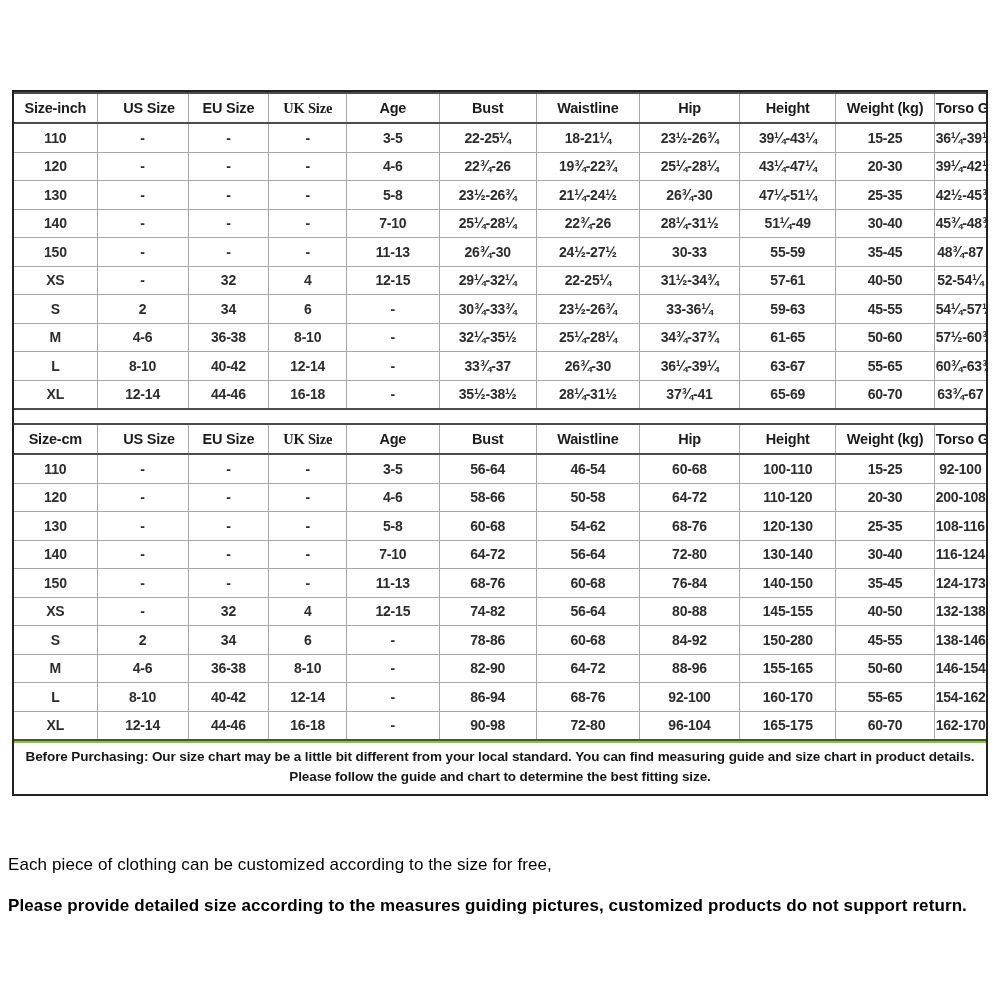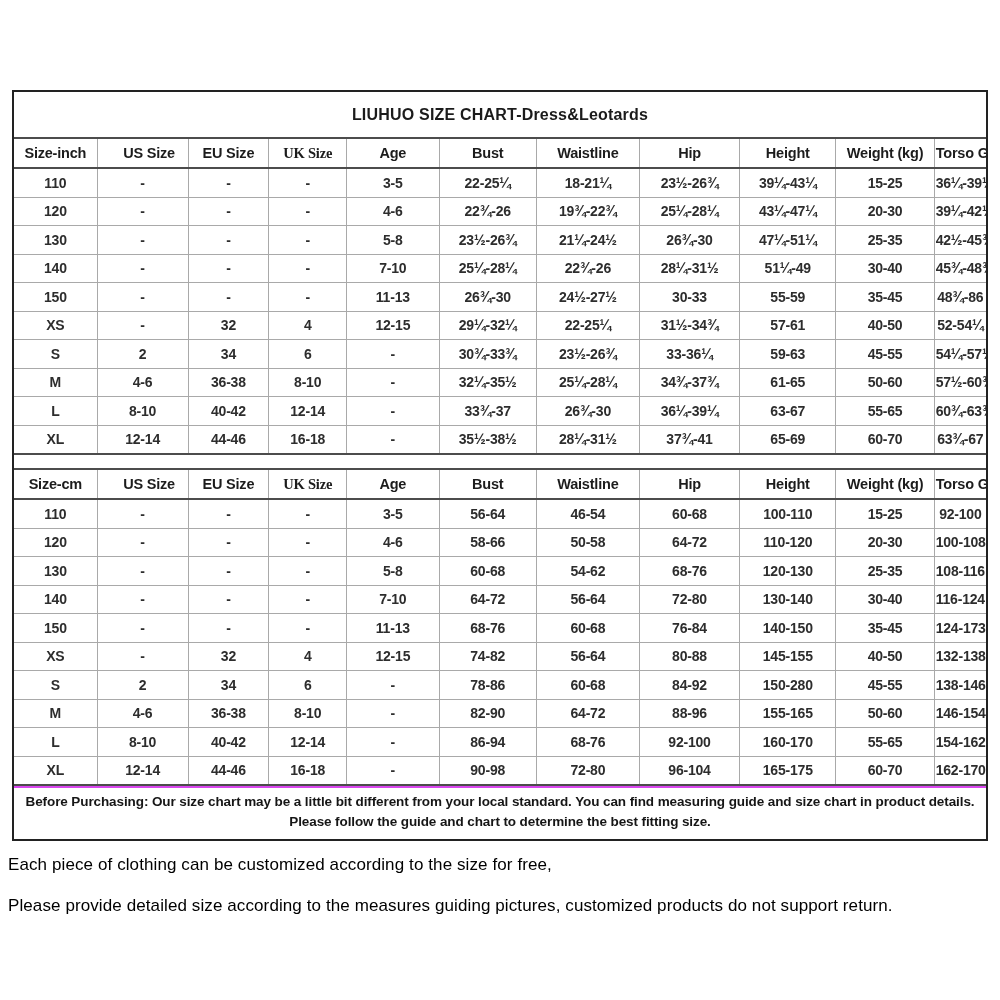--- a/index.html
+++ b/index.html
@@ -73,49 +73,48 @@
   table.sizes th:nth-child(3)  { width: 8.0%; margin-top: 28px; }
   table.sizes th:nth-child(4)  { width: 7.7%; font-family: Liberation Serif, serif; }
   table.sizes th:nth-child(5)  { width: 9.2%; }
   table.sizes th:nth-child(6)  { width: 9.7%; margin-left: 42px; }
   table.sizes th:nth-child(7)  { width: 10.3%; }
   table.sizes th:nth-child(8)  { width: 10.0%; }
   table.sizes th:nth-child(9)  { width: 9.6%; text-align: center; }
   table.sizes th:nth-child(10) { width: 9.8%; }
   .table-gap { height: 13px; }
   .purchase-note {
-    border-top: 2px solid #d946ef;
+    border-top: 2px solid #84cc16;
     padding: 4px 4px 6px 4px;
     text-align: center;
     font-size: 13.5px;
     font-weight: bold;
     color: #161616;
     line-height: 1.5;
     letter-spacing: -0.1px;
   }
   .free-note-1, .free-note-2 {
     position: absolute;
     left: 8px;
     font-size: 17px;
     font-weight: normal;
     color: #000000;
     letter-spacing: 0.1px;
     white-space: nowrap;
   }
   .free-note-1 { top: 855px; }
-  .free-note-2 { top: 896px; }
+  .free-note-2 { top: 896px; font-weight: bold; }
 </style>
 </head>
 <body>
 
 <div class="sheet">
 
   <div class="chart-frame">
 
-    <div class="chart-title">LIUHUO SIZE CHART-Dress&amp;Leotards</div>
 
     <table class="sizes">
       <thead>
           <tr>
             <th>Size-inch</th>
             <th>US Size</th>
             <th>EU Size</th>
             <th>UK Size</th>
             <th>Age</th>
             <th>Bust</th>
@@ -183,21 +182,21 @@
             <td>150</td>
             <td>-</td>
             <td>-</td>
             <td>-</td>
             <td>11-13</td>
             <td>26¾-30</td>
             <td>24½-27½</td>
             <td>30-33</td>
             <td>55-59</td>
             <td>35-45</td>
-            <td>48¾-86</td>
+            <td>48¾-87</td>
           </tr>
           <tr>
             <td>XS</td>
             <td>-</td>
             <td>32</td>
             <td>4</td>
             <td>12-15</td>
             <td>29¼-32¼</td>
             <td>22-25¼</td>
             <td>31½-34¾</td>
@@ -296,21 +295,21 @@
             <td>120</td>
             <td>-</td>
             <td>-</td>
             <td>-</td>
             <td>4-6</td>
             <td>58-66</td>
             <td>50-58</td>
             <td>64-72</td>
             <td>110-120</td>
             <td>20-30</td>
-            <td>100-108</td>
+            <td>200-108</td>
           </tr>
           <tr>
             <td>130</td>
             <td>-</td>
             <td>-</td>
             <td>-</td>
             <td>5-8</td>
             <td>60-68</td>
             <td>54-62</td>
             <td>68-76</td>

